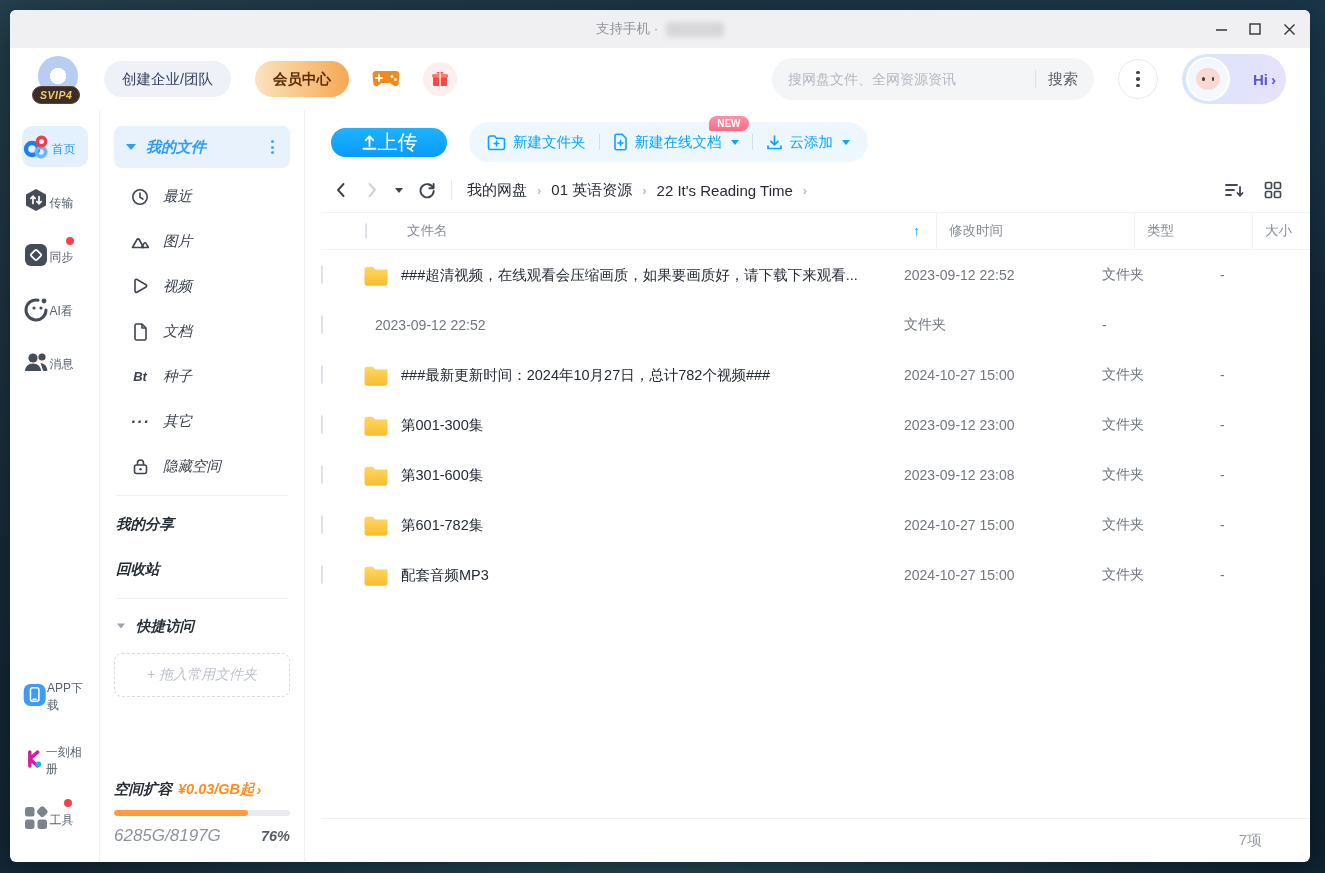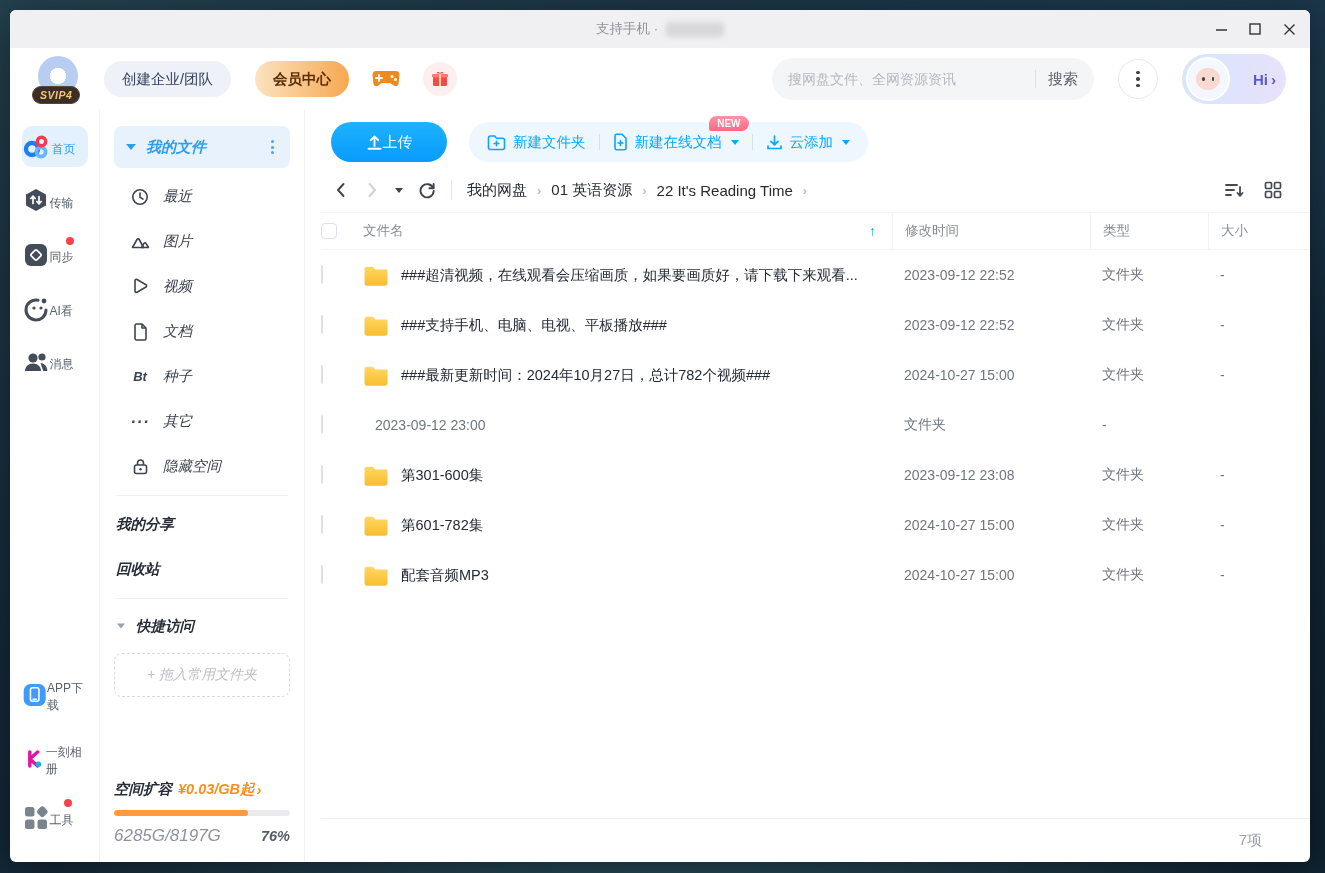--- a/index.html
+++ b/index.html
@@ -99,43 +99,43 @@
   .storage-line1 .price { color:#ff8d1a; margin-left:6px; }
   .storage-line1 .chev { color:#ff8d1a; margin-left:2px; font-weight:bold; }
   .progress-track { margin-top:11px; height:6px; border-radius:3px; background:#e9ebee; overflow:hidden; }
   .progress-fill { height:100%; border-radius:3px; background:#ff9b3d; }
   .storage-line2 { margin-top:10px; display:flex; align-items:center; }
   .usage { color:#8d939c; font-size:17px; }
   .pct { margin-left:auto; color:#565c66; font-size:14.5px; font-weight:bold; }
   
   .main { flex:1; display:flex; flex-direction:column; min-width:0; }
   .toolbar { display:flex; align-items:center; padding:12px 28px 8px 26px; flex:0 0 auto; }
-  .upload-btn { width:116px; height:40px; border-radius:21px; border:none; cursor:pointer;
-    background:linear-gradient(180deg,#1eb2ff,#089bfc); color:#fff; font-size:15px;
+  .upload-btn { width:116px; height:29px; border-radius:21px; border:none; cursor:pointer;
+    background:linear-gradient(180deg,#1eb2ff,#089bfc); color:#fff; font-size:20px;
     display:flex; align-items:center; justify-content:center; gap:0; font-family:inherit; }
   .tool-group { margin-left:22px; height:40px; background:#eef6fe; border-radius:21px;
     display:flex; align-items:center; padding:0 18px; gap:13px; }
   .tool-item { display:flex; align-items:center; gap:7px; color:#06a7ff; font-size:14.5px; cursor:pointer; position:relative; }
   .tool-div { width:1px; height:16px; background:#cfe2f2; }
   .dd-caret { width:0; height:0; border-left:4.5px solid transparent; border-right:4.5px solid transparent; border-top:5.5px solid #06a7ff; margin-left:2px; }
   .new-badge { position:absolute; top:-17px; right:-10px; background:linear-gradient(180deg,#fc93a8,#fb6a84);
     color:#fff; font-size:10px; font-weight:bold; padding:2px 8px; border-radius:9px 9px 9px 3px; }
   .navrow { display:flex; align-items:center; padding:10px 28px 12px 28px; gap:15px; flex:0 0 auto; }
   .nav-ic { cursor:pointer; display:flex; align-items:center; }
   .small-caret { width:0; height:0; border-left:4px solid transparent; border-right:4px solid transparent; border-top:5px solid #3c434d; cursor:pointer; }
   .nav-div { width:1px; height:20px; background:#e4e7ec; }
   .breadcrumb { display:flex; align-items:center; gap:10px; font-size:15px; color:#262b34; }
   .bc-sep { color:#b8bec7; font-size:13px; font-weight:bold; }
   .bc-item { cursor:pointer; }
   .view-icons { margin-left:auto; display:flex; align-items:center; gap:20px; }
   
   .table { flex:1; display:flex; flex-direction:column; min-height:0; padding-left:16px; }
   .thead { display:grid; grid-template-columns:42px 1fr 198px 118px 102px; align-items:center;
     height:38px; border-top:1px solid #f1f2f4; border-bottom:1px solid #f1f2f4; color:#878d97; font-size:13.5px; flex:0 0 auto; }
-  .thead .hc { display:flex; align-items:center; height:100%; }
+  .thead .hc { display:flex; align-items:center; height:100%;margin-left:44px; }
   .thead .bord { border-left:1px solid #f1f2f4; padding-left:12px; }
   .cb { width:16px; height:16px; border:1.5px solid #dde1e7; border-radius:4px; background:#fff; cursor:pointer; }
   .name-h { display:flex; align-items:center; width:100%; }
   .sort-up { color:#06a7ff; font-weight:bold; font-size:14px; margin-left:auto; margin-right:16px; }
   .flist { flex:0 0 auto; }
   .frow { display:grid; grid-template-columns:42px 1fr 198px 118px 102px; align-items:center; height:50px; cursor:default; }
   .fname-cell { display:flex; align-items:center; gap:12px; min-width:0; padding-right:20px; }
   .fname { font-size:14.5px; color:#252b36; white-space:nowrap; overflow:hidden; text-overflow:ellipsis; cursor:pointer; }
   .fmod,.ftype,.fsize { font-size:14px; color:#70767f; padding-left:12px; }
   .tfoot { margin-top:auto; border-top:1px solid #eef0f2; height:44px; display:flex; align-items:center;
@@ -503,44 +503,44 @@
         <path d="M1.5 4.2c0-1.4 1.1-2.5 2.5-2.5h6l2.3 2.7h11.7c.3 0 .5.2.5.5v13.4c0 1.4-1.1 2.5-2.5 2.5H4c-1.4 0-2.5-1.1-2.5-2.5z" fill="url(#foldergrad)"></path>
       </svg>
       <span class="fname">###超清视频，在线观看会压缩画质，如果要画质好，请下载下来观看...</span>
     </span>
     <span class="fmod">2023-09-12 22:52</span>
     <span class="ftype">文件夹</span>
     <span class="fsize">-</span>
   </div>
             <div class="frow">
     <span class="hc"><span class="cb"></span></span>
+    <span class="fmod">2023-09-12 22:52</span>
+    <span class="ftype">文件夹</span>
+    <span class="fsize">-</span>
+  </div>
+            <div class="frow">
+    <span class="hc"><span class="cb"></span></span>
     <span class="fname-cell">
       <svg width="26" height="21" viewBox="0 0 26 21">
         <path d="M1.5 4.2c0-1.4 1.1-2.5 2.5-2.5h6l2.3 2.7h11.7c.3 0 .5.2.5.5v13.4c0 1.4-1.1 2.5-2.5 2.5H4c-1.4 0-2.5-1.1-2.5-2.5z" fill="url(#foldergrad)"></path>
       </svg>
-      <span class="fname">###支持手机、电脑、电视、平板播放###</span>
+      <span class="fname">###最新更新时间：2024年10月27日，总计782个视频###</span>
     </span>
-    <span class="fmod">2023-09-12 22:52</span>
+    <span class="fmod">2024-10-27 15:00</span>
     <span class="ftype">文件夹</span>
     <span class="fsize">-</span>
   </div>
             <div class="frow">
     <span class="hc"><span class="cb"></span></span>
     <span class="fname-cell">
       <svg width="26" height="21" viewBox="0 0 26 21">
         <path d="M1.5 4.2c0-1.4 1.1-2.5 2.5-2.5h6l2.3 2.7h11.7c.3 0 .5.2.5.5v13.4c0 1.4-1.1 2.5-2.5 2.5H4c-1.4 0-2.5-1.1-2.5-2.5z" fill="url(#foldergrad)"></path>
       </svg>
-      <span class="fname">###最新更新时间：2024年10月27日，总计782个视频###</span>
+      <span class="fname">第001-300集</span>
     </span>
-    <span class="fmod">2024-10-27 15:00</span>
-    <span class="ftype">文件夹</span>
-    <span class="fsize">-</span>
-  </div>
-            <div class="frow">
-    <span class="hc"><span class="cb"></span></span>
     <span class="fmod">2023-09-12 23:00</span>
     <span class="ftype">文件夹</span>
     <span class="fsize">-</span>
   </div>
             <div class="frow">
     <span class="hc"><span class="cb"></span></span>
     <span class="fname-cell">
       <svg width="26" height="21" viewBox="0 0 26 21">
         <path d="M1.5 4.2c0-1.4 1.1-2.5 2.5-2.5h6l2.3 2.7h11.7c.3 0 .5.2.5.5v13.4c0 1.4-1.1 2.5-2.5 2.5H4c-1.4 0-2.5-1.1-2.5-2.5z" fill="url(#foldergrad)"></path>
       </svg>

